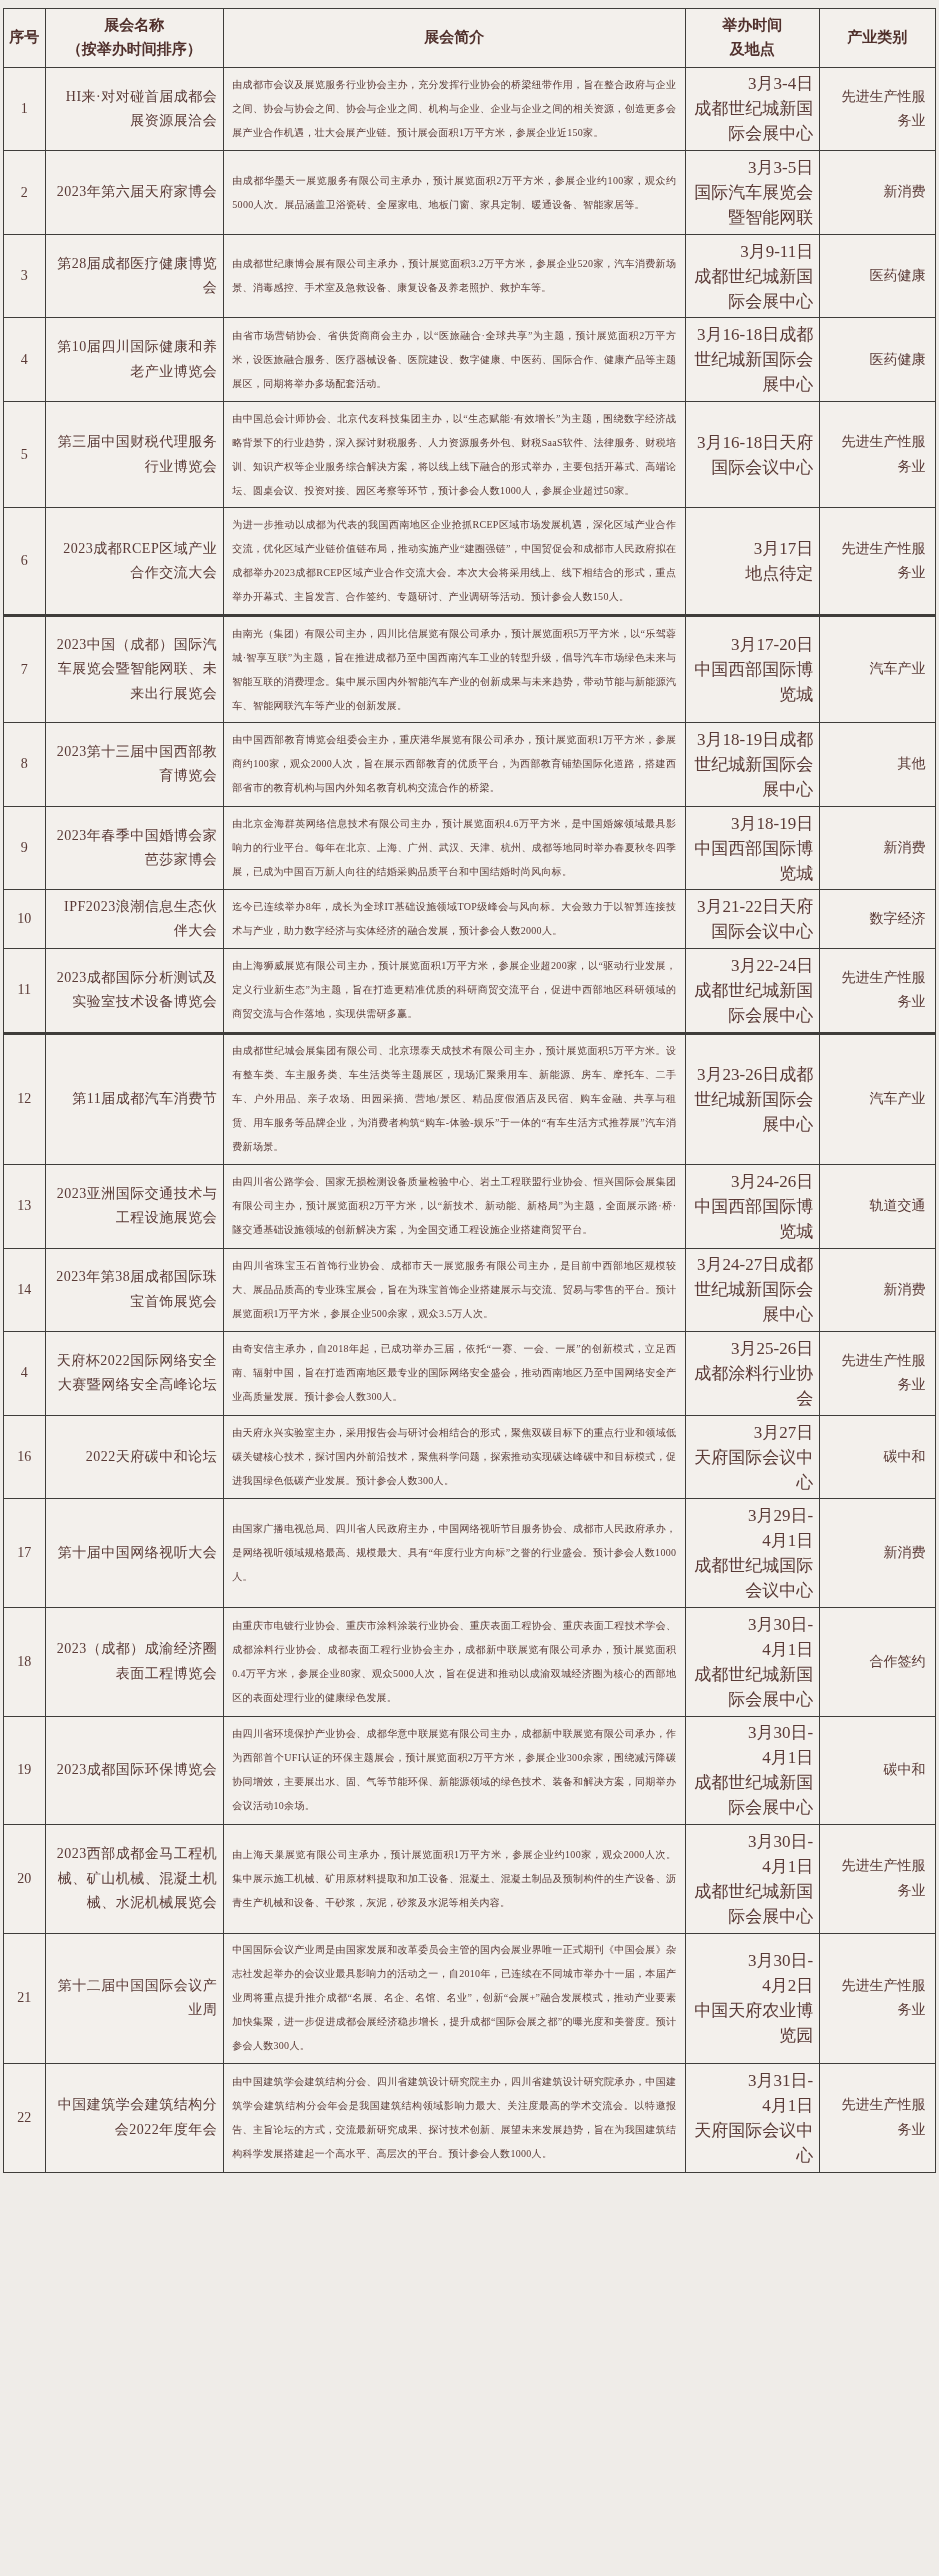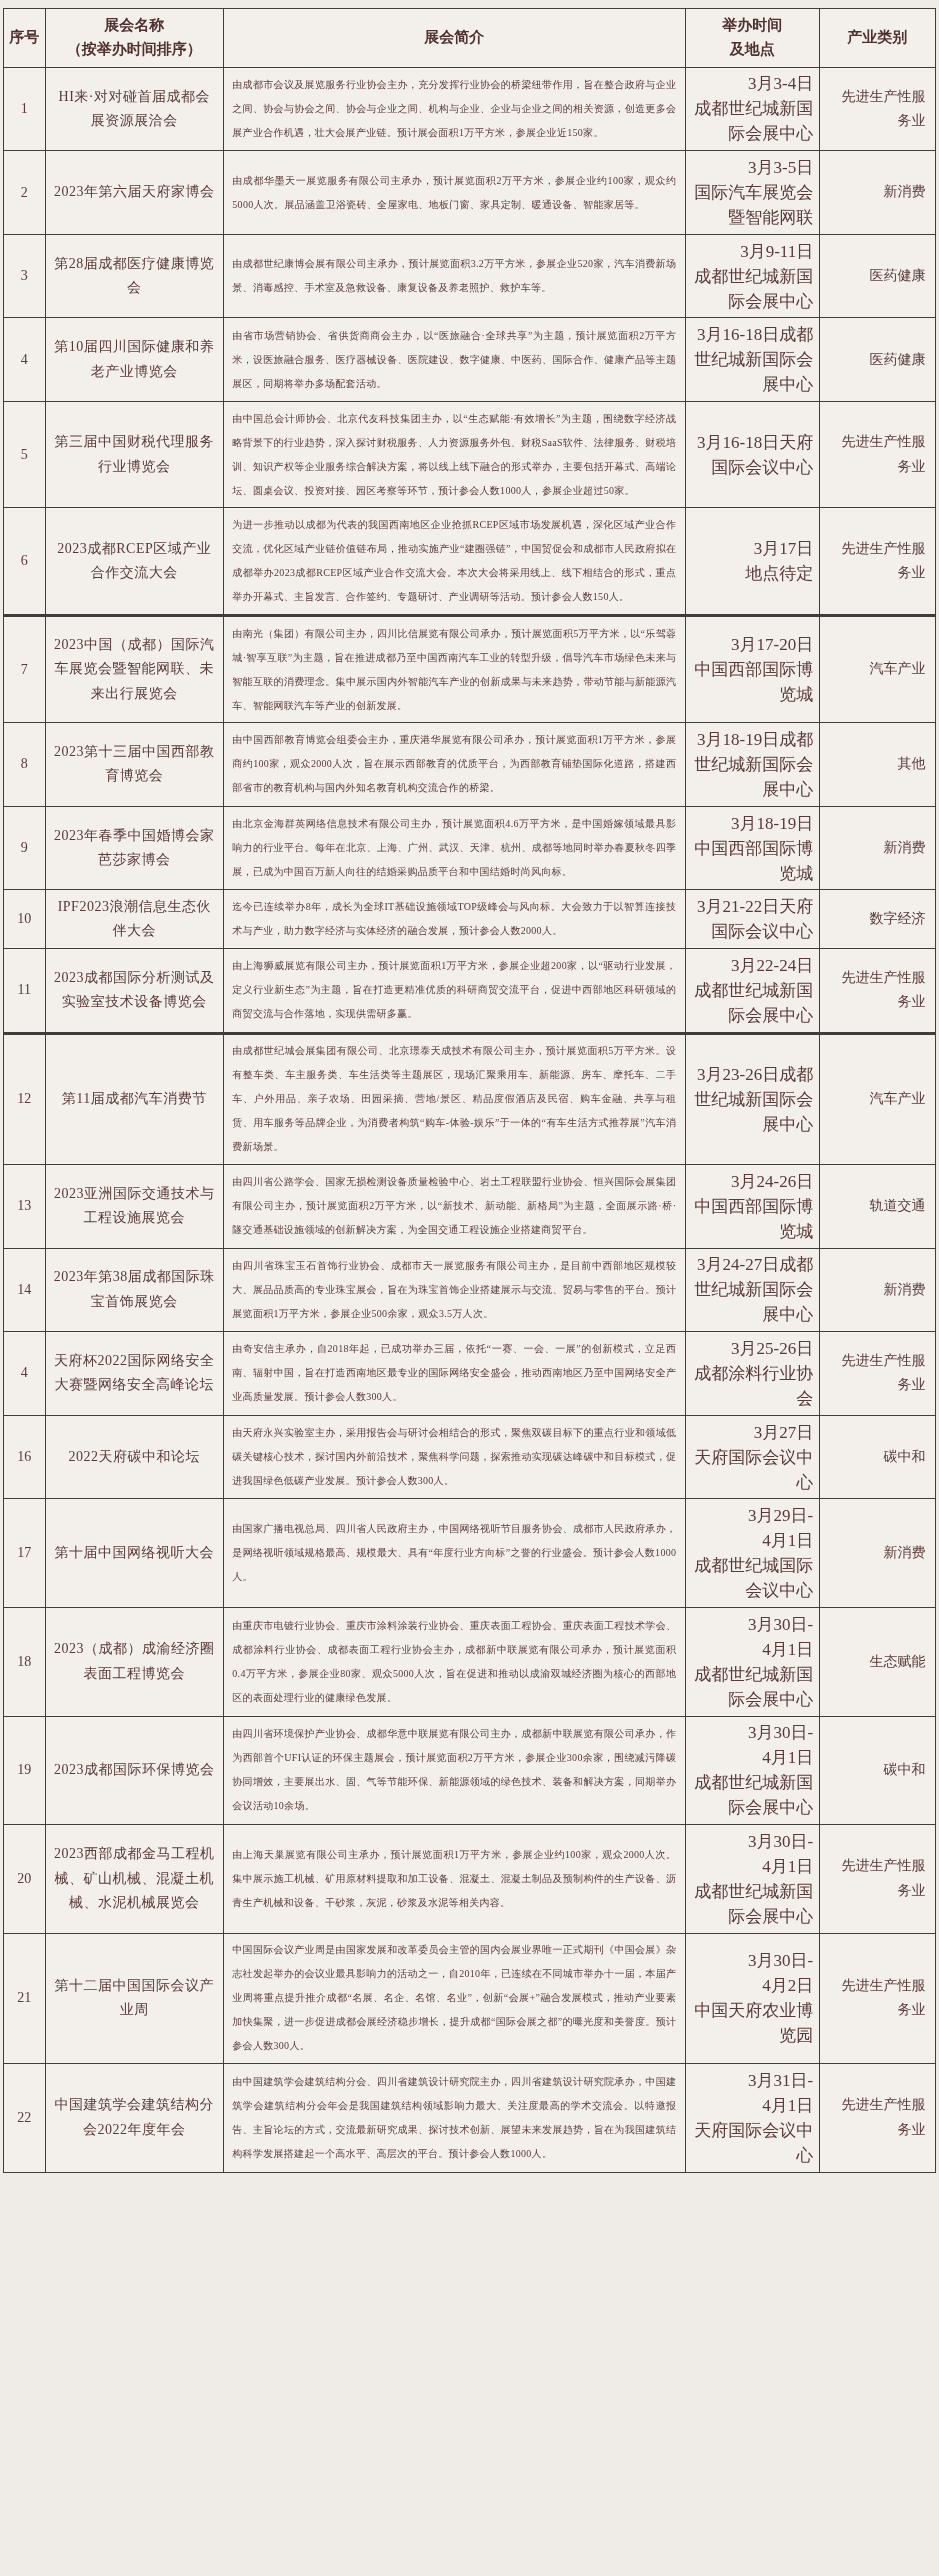--- a/index.html
+++ b/index.html
@@ -38,21 +38,21 @@
   }
   td.no{
     text-align:center;
     font-size:14px;
     font-family:"Liberation Serif",serif;
   }
   td.name{
     font-size:14px;
     line-height:24.4px;
     padding:3.8px 5.6px;
-    text-align:center;
+    text-align:right;
     letter-spacing:0.5px;
   }
   td.intro{
     font-size:10px;
     line-height:24px;
     padding:4.7px 8.5px;
     text-align:justify;
     text-justify:inter-ideograph;
     letter-spacing:0.3px;
   }
@@ -227,21 +227,21 @@
 成都世纪城国际会议中心</td>
     <td class="cat">新消费</td>
   </tr>
         <tr>
     <td class="no">18</td>
     <td class="name">2023（成都）成渝经济圈表面工程博览会</td>
     <td class="intro">由重庆市电镀行业协会、重庆市涂料涂装行业协会、重庆表面工程协会、重庆表面工程技术学会、成都涂料行业协会、成都表面工程行业协会主办，成都新中联展览有限公司承办，预计展览面积0.4万平方米，参展企业80家、观众5000人次，旨在促进和推动以成渝双城经济圈为核心的西部地区的表面处理行业的健康绿色发展。</td>
     <td class="time">3月30日-
 4月1日
 成都世纪城新国际会展中心</td>
-    <td class="cat">生态赋能</td>
+    <td class="cat">合作签约</td>
   </tr>
         <tr>
     <td class="no">19</td>
     <td class="name">2023成都国际环保博览会</td>
     <td class="intro">由四川省环境保护产业协会、成都华意中联展览有限公司主办，成都新中联展览有限公司承办，作为西部首个UFI认证的环保主题展会，预计展览面积2万平方米，参展企业300余家，围绕减污降碳协同增效，主要展出水、固、气等节能环保、新能源领域的绿色技术、装备和解决方案，同期举办会议活动10余场。</td>
     <td class="time">3月30日-
 4月1日
 成都世纪城新国际会展中心</td>
     <td class="cat">碳中和</td>
   </tr>

